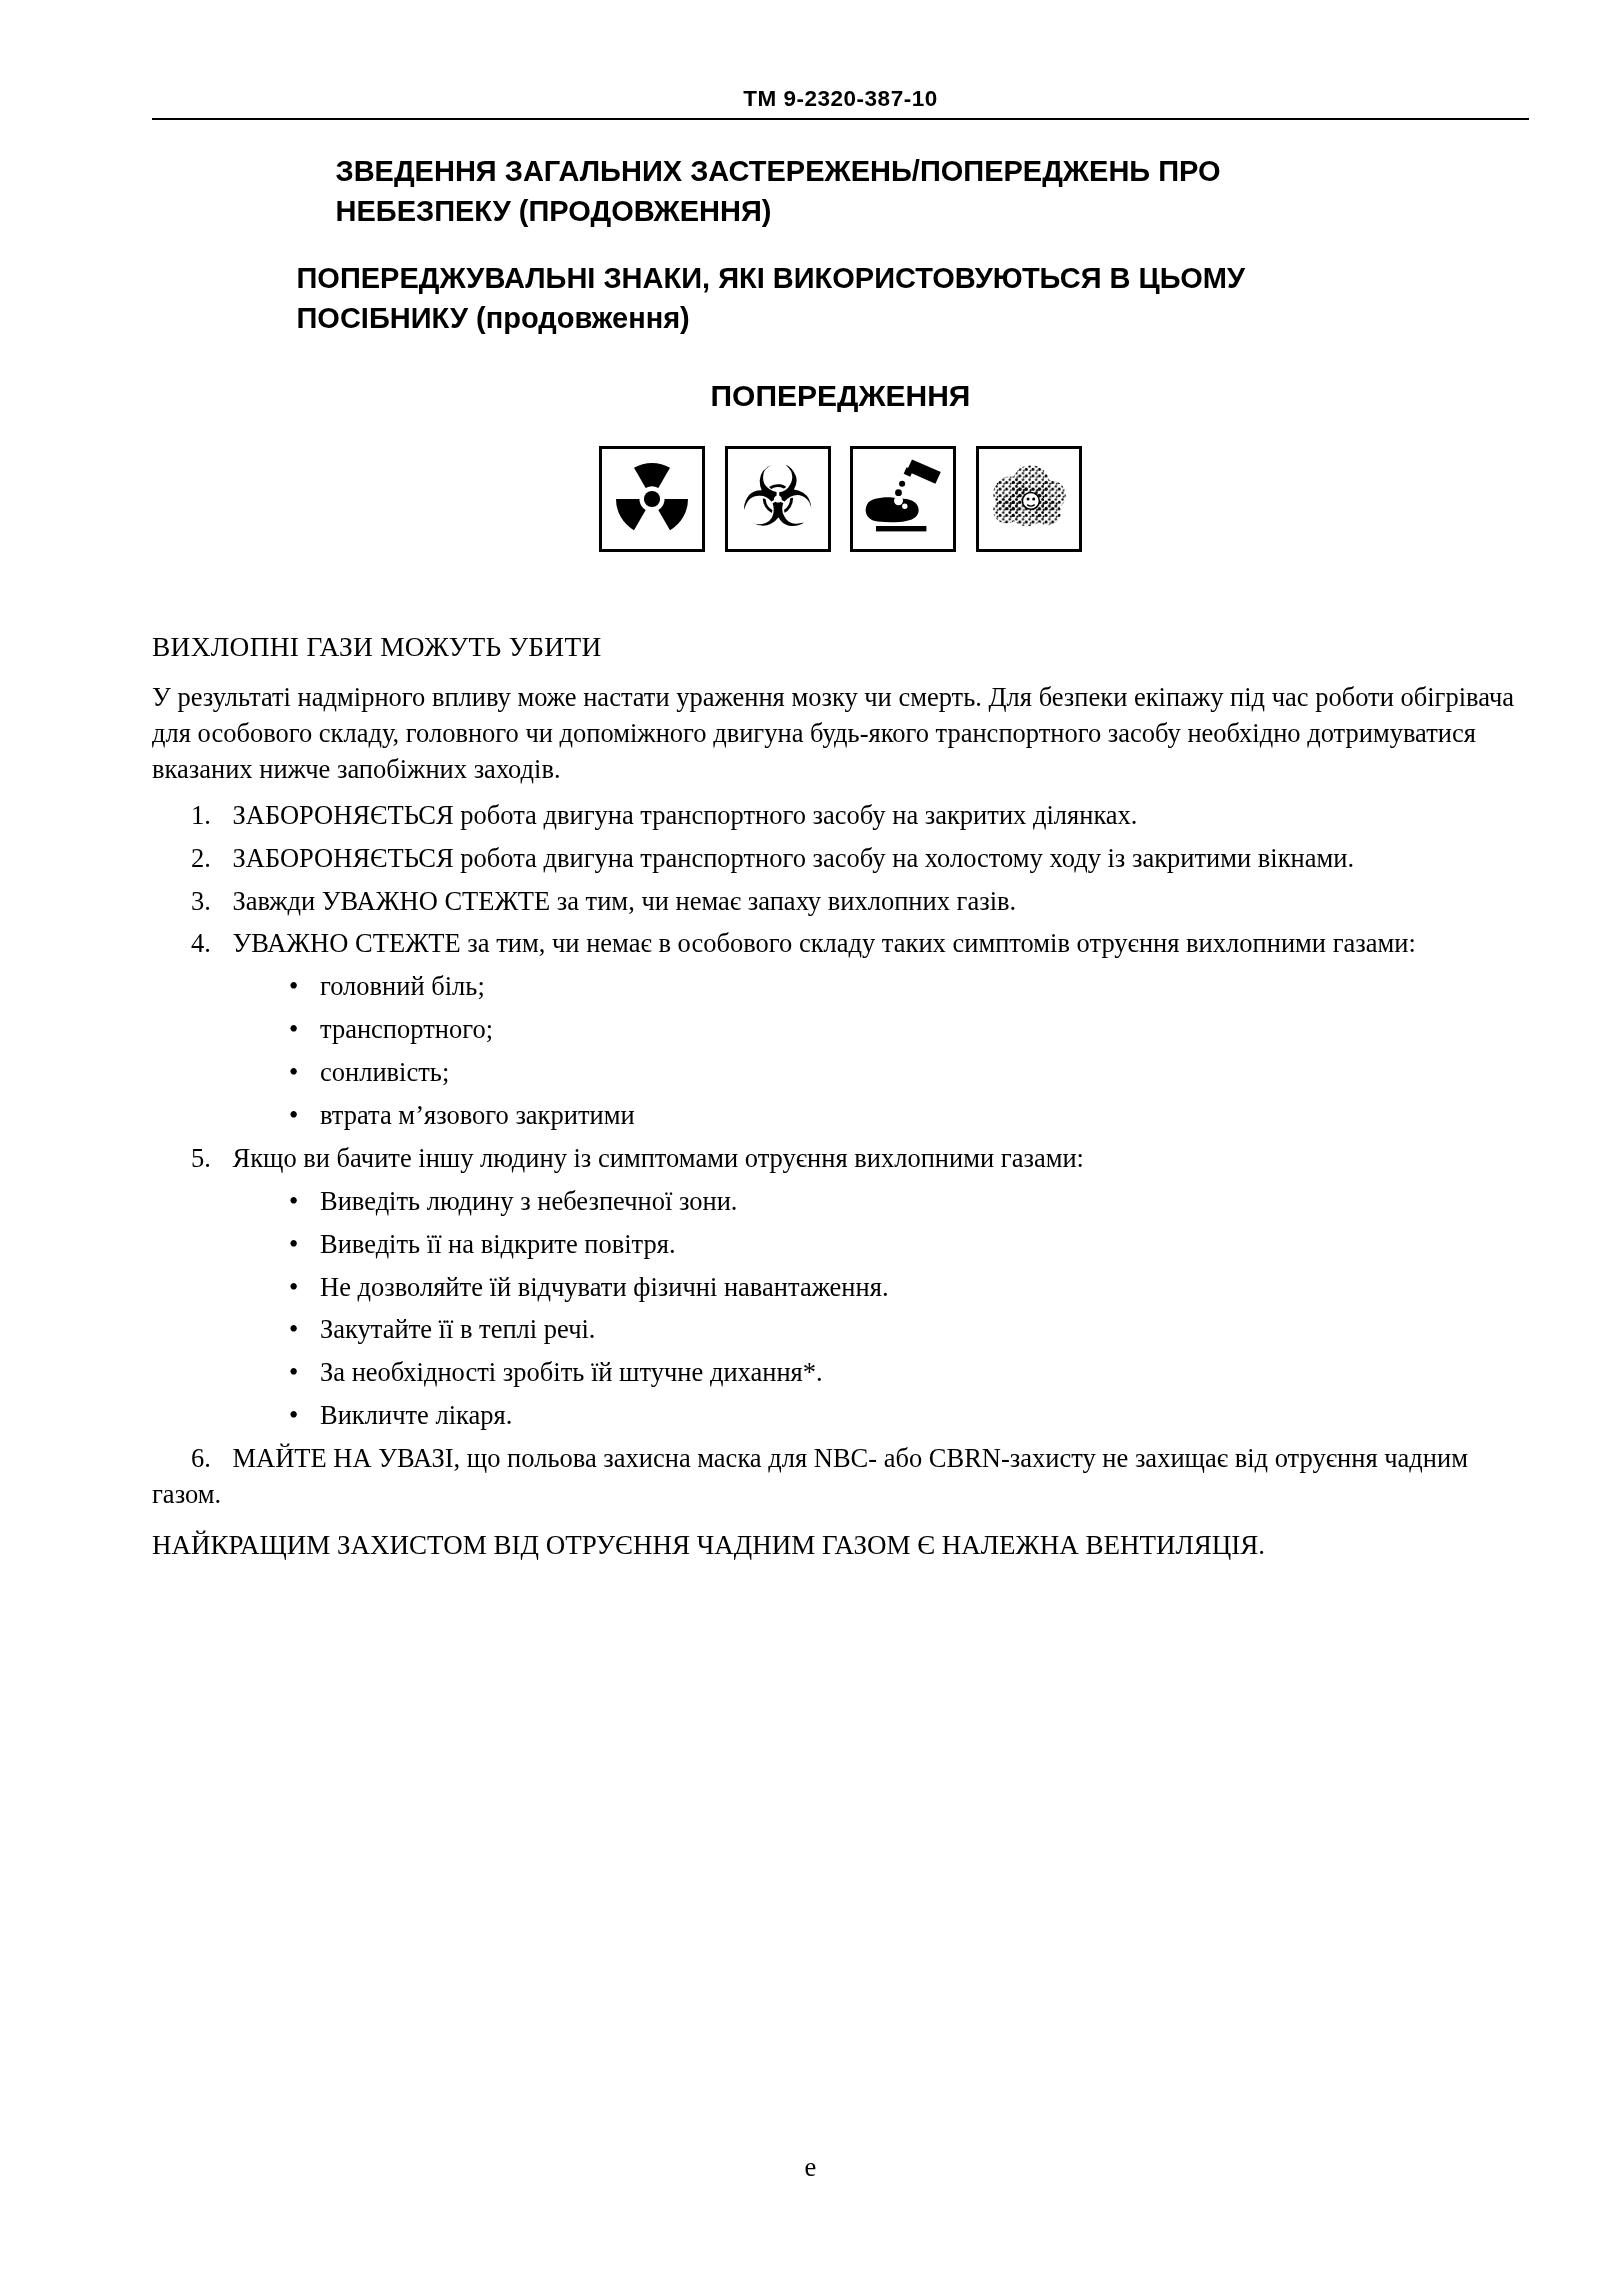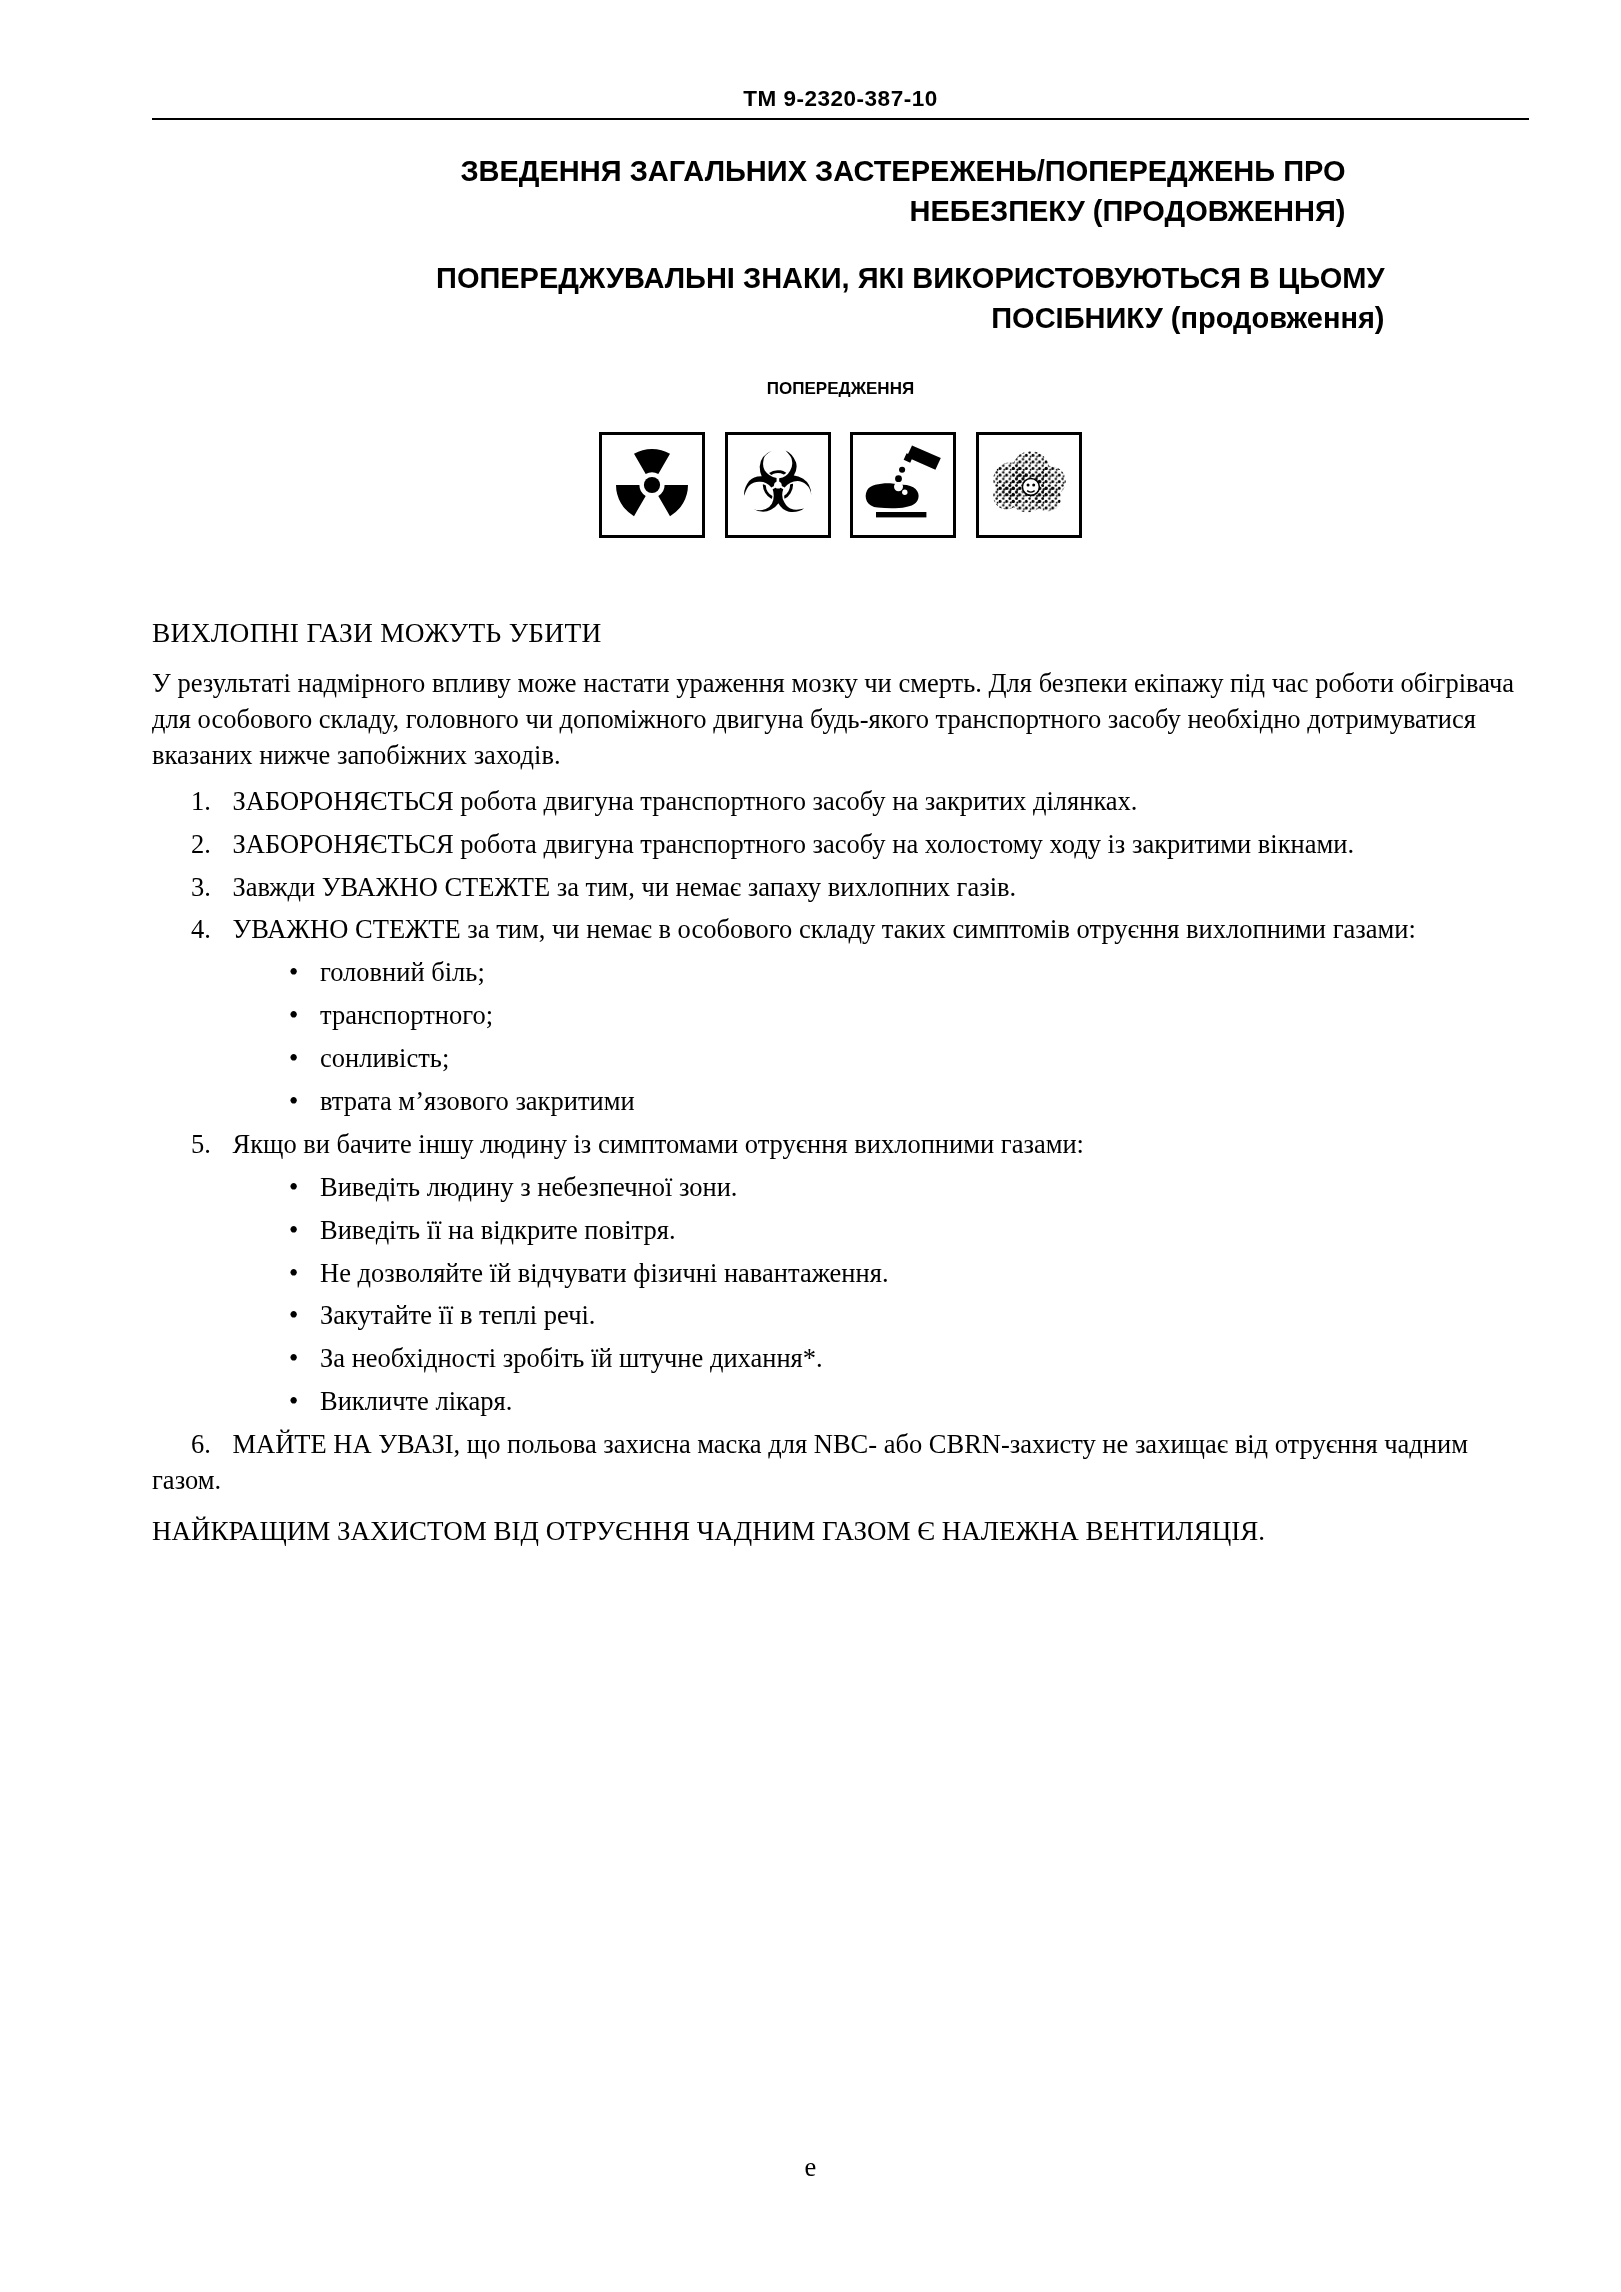--- a/index.html
+++ b/index.html
@@ -8,27 +8,27 @@
          font-family:"Liberation Serif", serif; color:#000; }
   .page { position:absolute; inset:0; background:#ffffff;
           padding:86px 92px 0 152px; }
 
   .doc-header { text-align:center; font-family:"Liberation Sans", sans-serif;
                 font-weight:bold; font-size:22.5px; letter-spacing:0.5px;
                 margin-bottom:5.9px; }
   .header-rule { border:none; border-top:2.9px solid #000; margin:0 0 31px 0; }
 
   .main-title, .sub-title {
-      text-align:right; font-family:"Liberation Sans", sans-serif;
+      text-align:left; font-family:"Liberation Sans", sans-serif;
       font-weight:bold; font-size:29px; line-height:40px; margin:0 auto; }
   .main-title { max-width:1010px; margin-bottom:27.4px; }
   .sub-title  { max-width:1088px; margin-bottom:41px; }
 
   .warning-label { text-align:center; font-family:"Liberation Sans", sans-serif;
-                   font-weight:bold; font-size:17px; margin-bottom:33px; }
+                   font-weight:bold; font-size:30px; margin-bottom:33px; }
 
   .icons-row { display:flex; justify-content:center; gap:19.6px; margin-bottom:80px; }
   .icon-box { width:106px; height:106px; border:3.9px solid #000; background:#fff;
               display:flex; align-items:center; justify-content:center; overflow:hidden; }
   .icon-box svg { display:block; }
   .glyph { font-family:"DejaVu Sans", sans-serif; font-size:84px; line-height:1;
            color:#000; transform:translateY(-2px); }
 
   .section-heading { font-size:27.4px; letter-spacing:0.3px; margin-bottom:15.7px; }
 

